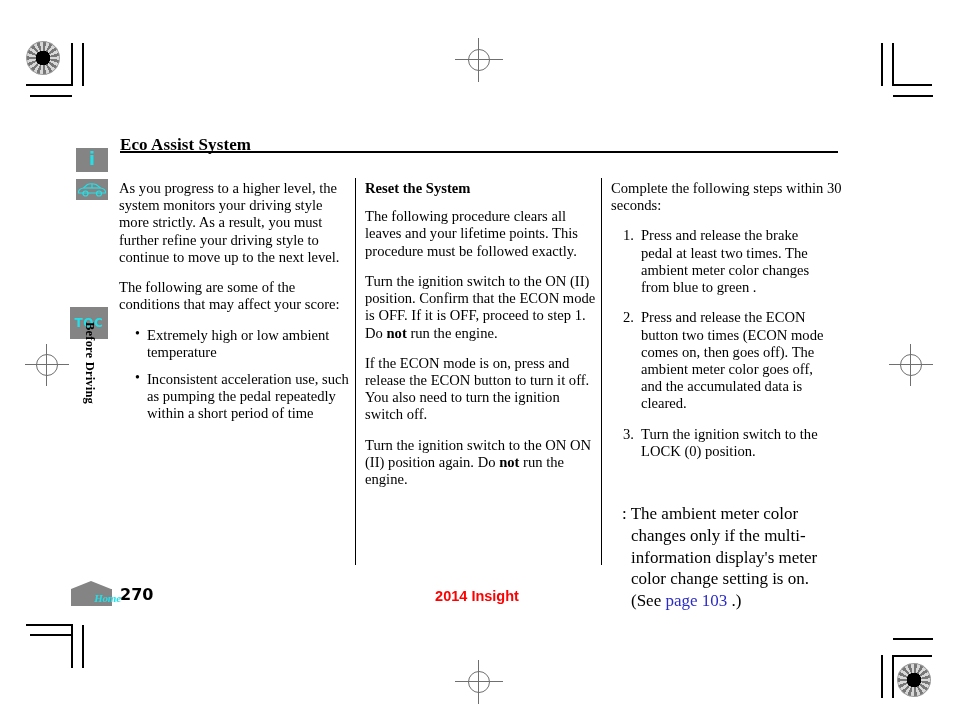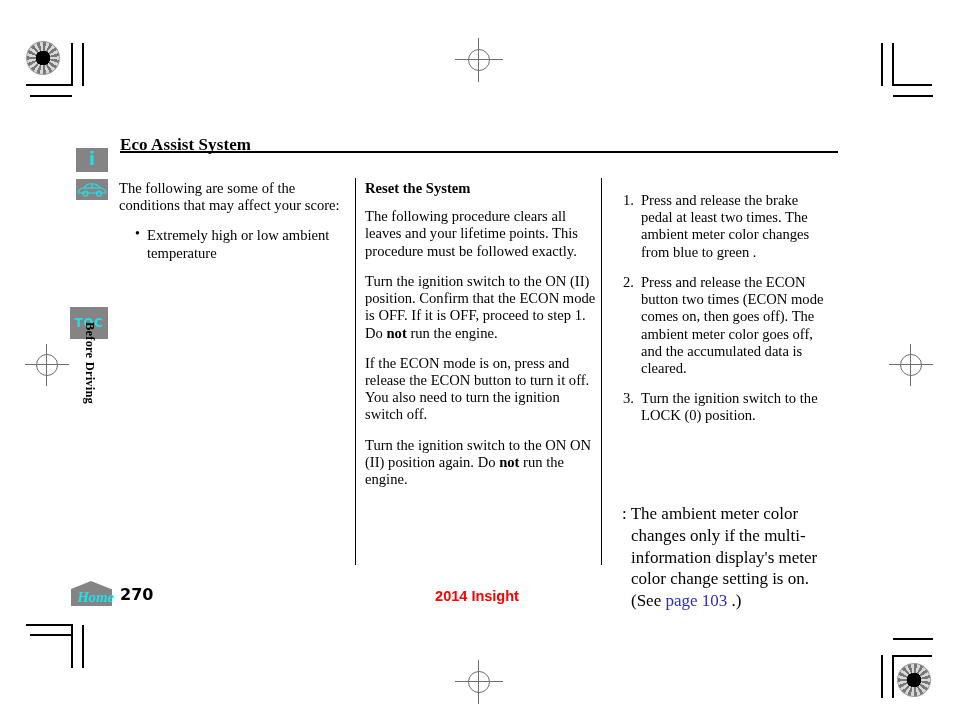--- a/index.html
+++ b/index.html
@@ -211,30 +211,30 @@
     border-bottom: 8px solid #848484;
   }
   #home-btn .body {
     position: absolute;
     left: 0; top: 8px;
     width: 41px; height: 17px;
     background: #848484;
   }
   #home-btn .label {
     position: absolute;
-    left: 4px; top: 8px;
+    left: 16px; top: 8px;
     width: 41px; height: 17px;
     display: flex;
     align-items: center;
     justify-content: center;
     color: #23e0e8;
     font-family: "Liberation Serif", serif;
     font-style: italic;
     font-weight: bold;
-    font-size: 15px;
+    font-size: 11px;
     letter-spacing: -.2px;
   }
 
   #page-number {
     position: absolute;
     left: 120px;
     top: 585px;
     font-family: "DejaVu Sans", sans-serif;
     font-size: 16px;
     font-weight: bold;
@@ -324,41 +324,44 @@
   </div>
 
   <div id="section-tab">
     <span>Before Driving</span>
   </div>
 
   <div class="col-rule" id="rule-1"></div>
   <div class="col-rule" id="rule-2"></div>
 
   <div class="col" id="col-1">
+    <p>As you progress to a higher level, the system monitors your driving style more strictly. As a result, you must further refine your driving style to continue to move up to the next level.</p>
     <p>The following are some of the conditions that may affect your score:</p>
     <ul class="bullets">
       <li>Extremely high or low ambient temperature</li>
+      <li>Inconsistent acceleration use, such as pumping the pedal repeatedly within a short period of time</li>
     </ul>
   </div>
 
   <div class="col" id="col-2">
     <p class="tight">
       <span class="sub-head">Reset the System</span>
     </p>
     <p>The following procedure clears all leaves and your lifetime points. This procedure must be followed exactly.</p>
     <p>
       <span>Turn the ignition switch to the ON (II) position. Confirm that the ECON mode is OFF. If it is OFF, proceed to step 1. Do </span><span class="bold">not</span><span> run the engine.</span>
     </p>
     <p>If the ECON mode is on, press and release the ECON button to turn it off. You also need to turn the ignition switch off.</p>
     <p>
       <span>Turn the ignition switch to the ON ON (II) position again. Do </span><span class="bold">not</span><span> run the engine.</span>
     </p>
   </div>
 
   <div class="col" id="col-3">
+    <p>Complete the following steps within 30 seconds:</p>
     <ol class="steps">
       <li>Press and release the brake pedal at least two times. The ambient meter color changes from blue to green .</li>
       <li>Press and release the ECON button two times (ECON mode comes on, then goes off). The ambient meter color goes off, and the accumulated data is cleared.</li>
       <li>Turn the ignition switch to the LOCK (0) position.</li>
     </ol>
   </div>
 
   <div id="footnote">
     <span class="fn-body"><span>:</span> <span>The ambient meter color  changes only if the multi- information display's meter  color change setting is on. (See </span><span class="link">page 103</span><span> .)</span></span>
   </div>

